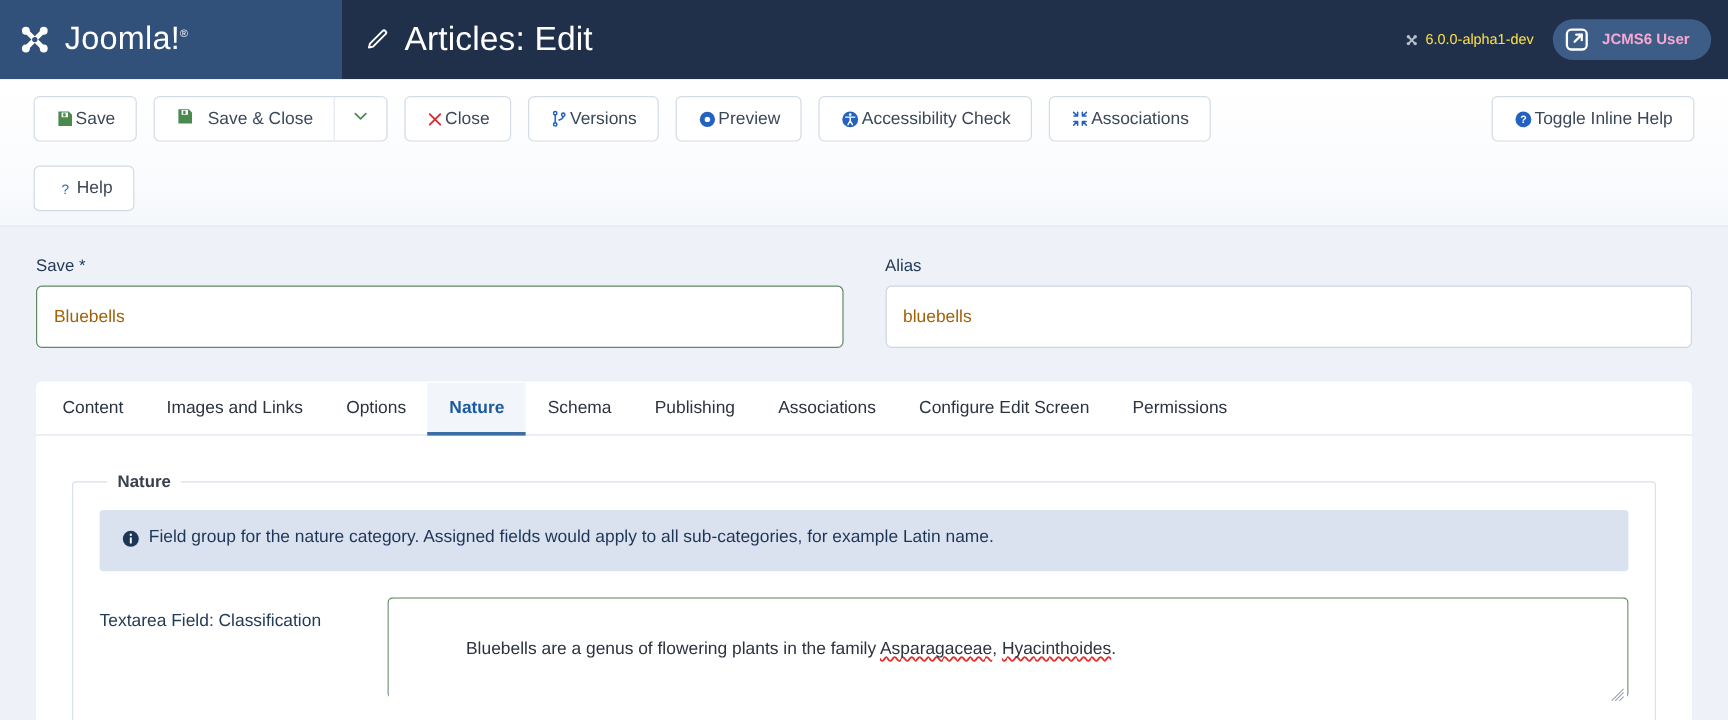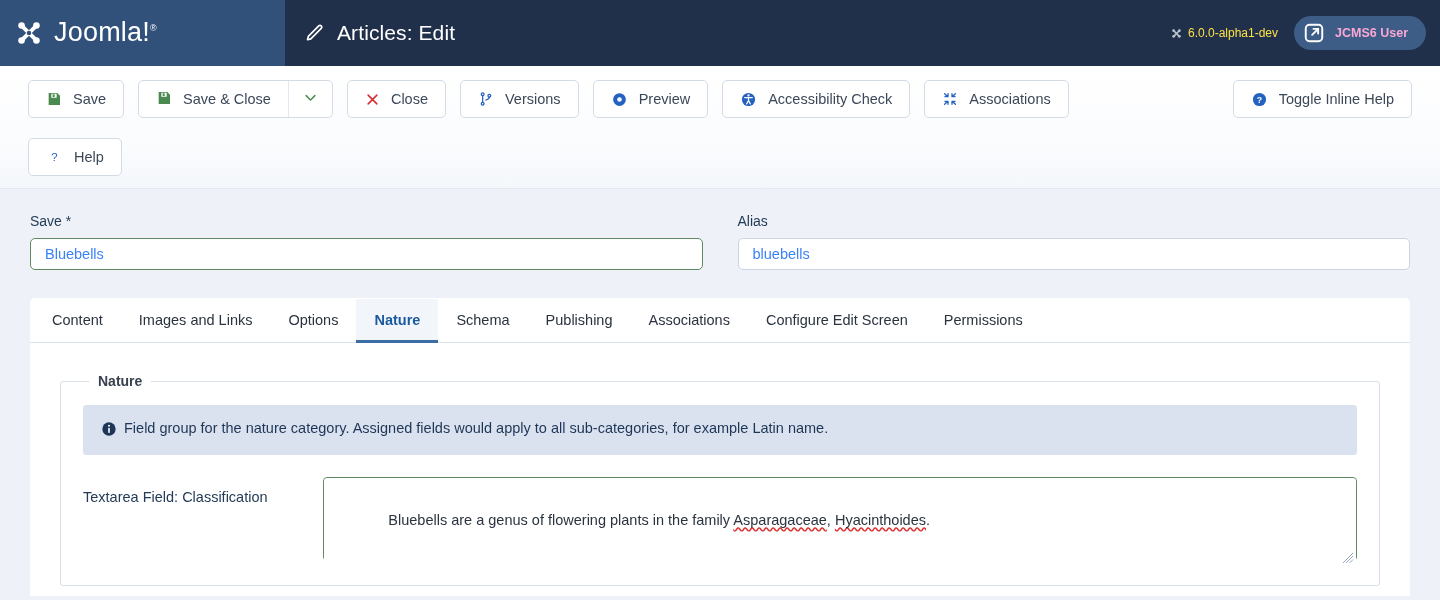--- a/index.html
+++ b/index.html
@@ -44,21 +44,21 @@
   .header-mid {
     flex: 1 1 auto;
     background: #21304a;
     display: flex;
     align-items: center;
     padding-left: 20px;
   }
   .pencil-icon { width: 20px; height: 20px; margin-right: 12px; flex: 0 0 20px; }
   .page-heading {
     color: #fff;
-    font-size: 21px;
+    font-size: 28px;
     font-weight: 400;
     letter-spacing: .1px;
   }
   .header-right {
     background: #21304a;
     display: flex;
     align-items: center;
     padding-right: 14px;
     gap: 16px;
   }
@@ -90,21 +90,21 @@
     padding: 14px 28px 12px 28px;
     display: flex;
     flex-wrap: wrap;
     align-items: flex-start;
     gap: 10px 14px;
     position: relative;
   }
   .tb-btn {
     display: inline-flex;
     align-items: center;
-    gap: 11px;
+    gap: 1px;
     background: #fff;
     border: 1px solid #d3dbe6;
     border-radius: 5px;
     height: 38px;
     padding: 0 17px;
     font-size: 14.5px;
     color: #3c4858;
     white-space: nowrap;
     cursor: pointer;
   }
@@ -144,25 +144,25 @@
   .field-row { display: flex; gap: 35px; }
   .field-col { flex: 1 1 0; min-width: 0; }
   .field-label {
     display: block;
     font-size: 14px;
     color: #243b57;
     margin-bottom: 9px;
   }
   .text-input {
     width: 100%;
-    height: 32px;
+    height: 52px;
     border-radius: 5px;
     padding: 0 14px;
     font-size: 14.5px;
-    color: #3b82f6;
+    color: #a16207;
     background: #fff;
     font-family: "Liberation Sans", sans-serif;
     outline: none;
   }
   .input-valid { border: 1px solid #5f8a62; }
   .input-plain { border: 1px solid #ccd6e3; }
 
   
   .card {
     margin: 28px 30px 0 30px;

